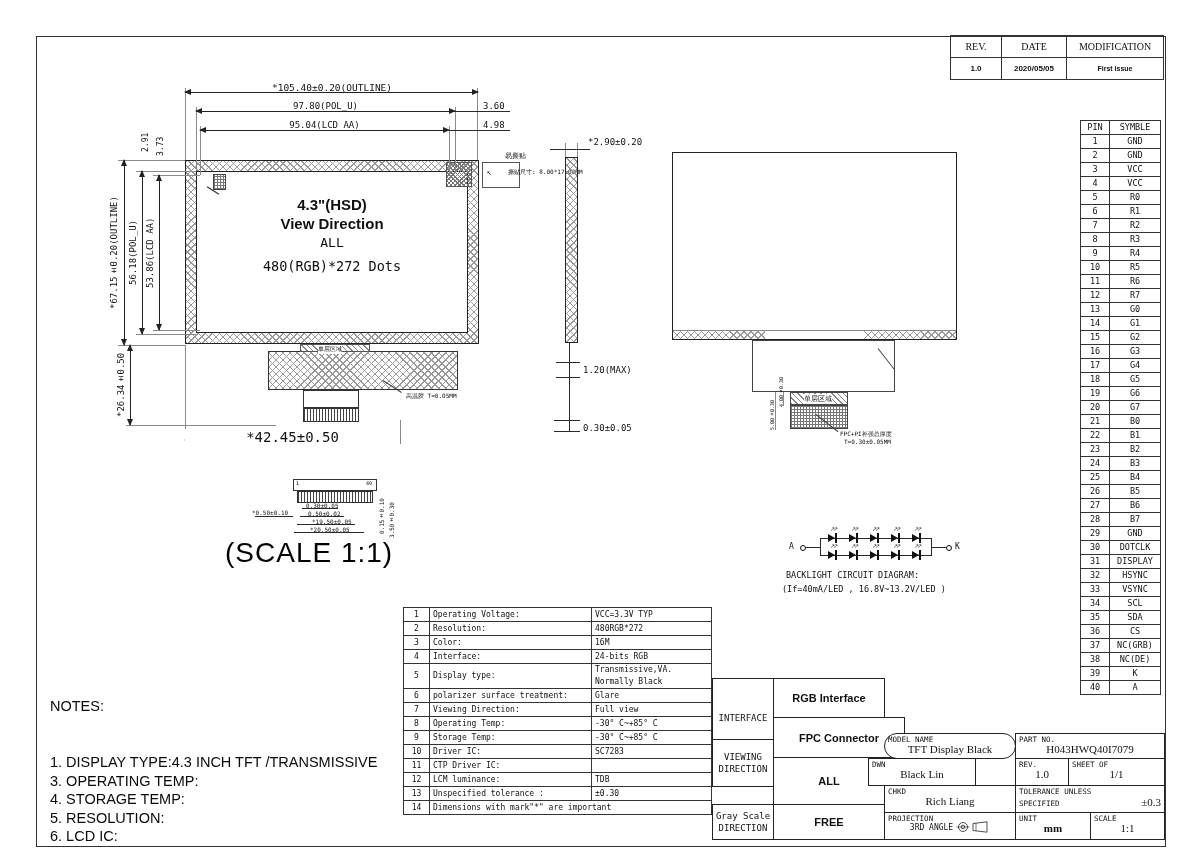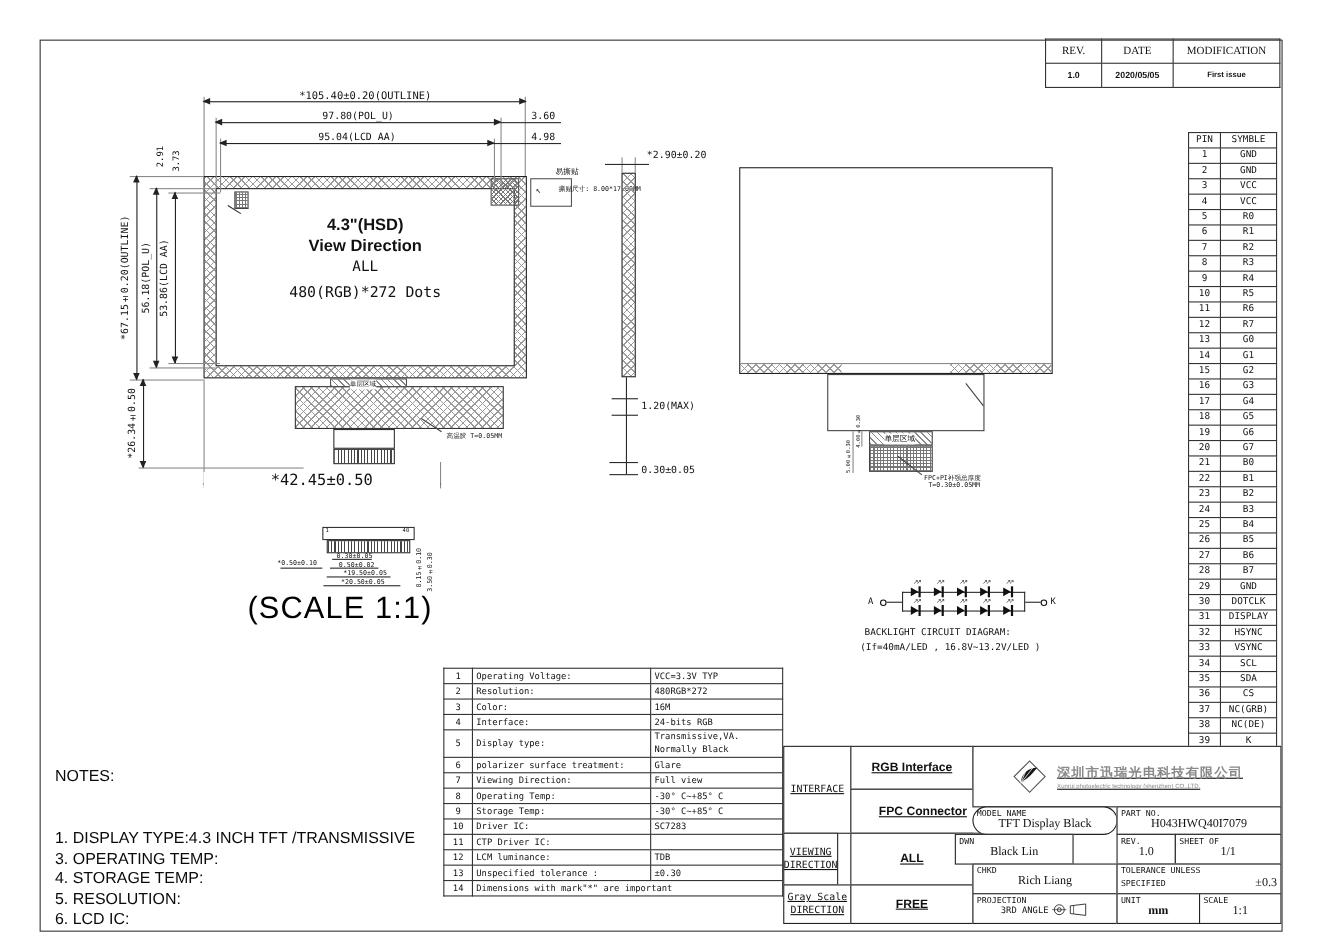--- a/index.html
+++ b/index.html
@@ -39,21 +39,21 @@
   #spec-table{position:absolute;left:403px;top:607px;width:308px;table-layout:fixed;background:#fff;}
   #spec-table td{border:1px solid #333;font-family:"DejaVu Sans Mono",monospace;font-size:8px;line-height:12px;height:13px;padding:0 3px;overflow:hidden;white-space:pre;}
   #spec-table td.n{text-align:center;padding:0;}
   
   #notes{position:absolute;left:50px;top:660px;font-size:14.5px;line-height:18.6px;white-space:pre;color:#0a0a0a;}
   
   .tb-cell{position:absolute;border:1px solid #222;box-sizing:border-box;background:#fff;}
   .tb-label{font-family:"DejaVu Sans Mono",monospace;font-size:7.5px;padding:1px 3px;display:block;}
   .tb-big{font-family:"Liberation Serif",serif;font-size:11px;text-align:center;}
   .tb-sans{font-family:"Liberation Sans",sans-serif;font-weight:bold;font-size:11px;text-align:center;}
-  .cc{display:flex;align-items:center;justify-content:center;height:100%;text-decoration:underline;}
+  .cc{display:flex;align-items:center;justify-content:center;height:100%;}
   
   .rail{position:absolute;display:flex;}
   .diode{position:relative;width:0;height:0;border-top:4px solid transparent;border-bottom:4px solid transparent;border-left:7px solid #111;margin-right:14px;}
   .diode::after{content:"";position:absolute;left:0;top:-5px;width:2px;height:10px;background:#111;}
   .diode::before{content:"↗↗";position:absolute;left:-5px;top:-13px;font-size:6px;letter-spacing:-2px;color:#111;}
   .term{position:absolute;width:4px;height:4px;border:1px solid #111;border-radius:50%;background:#fff;}
   .leader{position:absolute;height:1px;background:#444;transform-origin:left center;}
 </style>
 </head>
 <body>
@@ -486,56 +486,39 @@
   <div class="abs" style="left:712px;top:678px;width:453px;height:162px;">
     <div class="tb-cell" style="left:0;top:0;width:62px;height:80px;">
       <div class="cc mono" style="font-size:9px;">INTERFACE</div>
     </div>
     <div class="tb-cell" style="left:61px;top:0;width:112px;height:40px;">
       <div class="cc tb-sans">RGB Interface</div>
     </div>
     <div class="tb-cell" style="left:61px;top:39px;width:132px;height:41px;">
       <div class="cc tb-sans">FPC Connector</div>
     </div>
-    <div class="tb-cell" style="left:0;top:79px;width:50px;height:48px;">
+    <div class="tb-cell" style="left:0;top:61px;width:62px;height:48px;">
       <div class="cc mono" style="flex-direction:column;font-size:9px;line-height:12px;">
         <span>VIEWING</span>
         <span>DIRECTION</span>
       </div>
     </div>
     <div class="tb-cell" style="left:61px;top:79px;width:112px;height:48px;">
       <div class="cc tb-sans">ALL</div>
     </div>
     <div class="tb-cell" style="left:0;top:126px;width:62px;height:36px;">
       <div class="cc mono" style="flex-direction:column;font-size:9px;line-height:12px;">
         <span>Gray Scale</span>
         <span>DIRECTION</span>
       </div>
     </div>
     <div class="tb-cell" style="left:61px;top:126px;width:112px;height:36px;">
       <div class="cc tb-sans">FREE</div>
     </div>
 
-    <div class="tb-cell" style="left:172px;top:0;width:281px;height:56px;">
-      <div class="cc" style="gap:8px;">
-        <svg width="34" height="34" viewBox="0 0 34 34">
-          <rect x="7" y="7" width="20" height="20" fill="none" stroke="#555" stroke-width="1" transform="rotate(45 17 17)"></rect>
-          <path d="M9 23 A14 14 0 0 1 24 9 L16 18 Z" fill="#161616"></path>
-          <g stroke="#fff" stroke-width="0.7">
-            <line x1="9" y1="23" x2="20" y2="9"></line>
-              <line x1="9" y1="23" x2="24" y2="12"></line>
-              <line x1="9" y1="23" x2="15" y2="8"></line>
-          </g>
-        </svg>
-        <div>
-          <div style="font-size:12px;font-weight:bold;color:#8a8a8a;letter-spacing:1px;">深圳市迅瑞光电科技有限公司</div>
-          <div style="font-size:5.5px;color:#8a8a8a;margin-top:1px;">Xunrui photoelectric technology (shenzhen) CO.,LTD.</div>
-        </div>
-      </div>
-    </div>
 
     <div class="tb-cell" style="left:172px;top:55px;width:132px;height:26px;border-radius:13px;">
       <span class="tb-label">MODEL NAME</span>
       <div class="tb-big" style="margin-top:-2px;">TFT Display Black</div>
     </div>
     <div class="tb-cell" style="left:303px;top:55px;width:150px;height:26px;">
       <span class="tb-label">PART NO.</span>
       <div class="tb-big" style="margin-top:-2px;">H043HWQ40I7079</div>
     </div>
 

